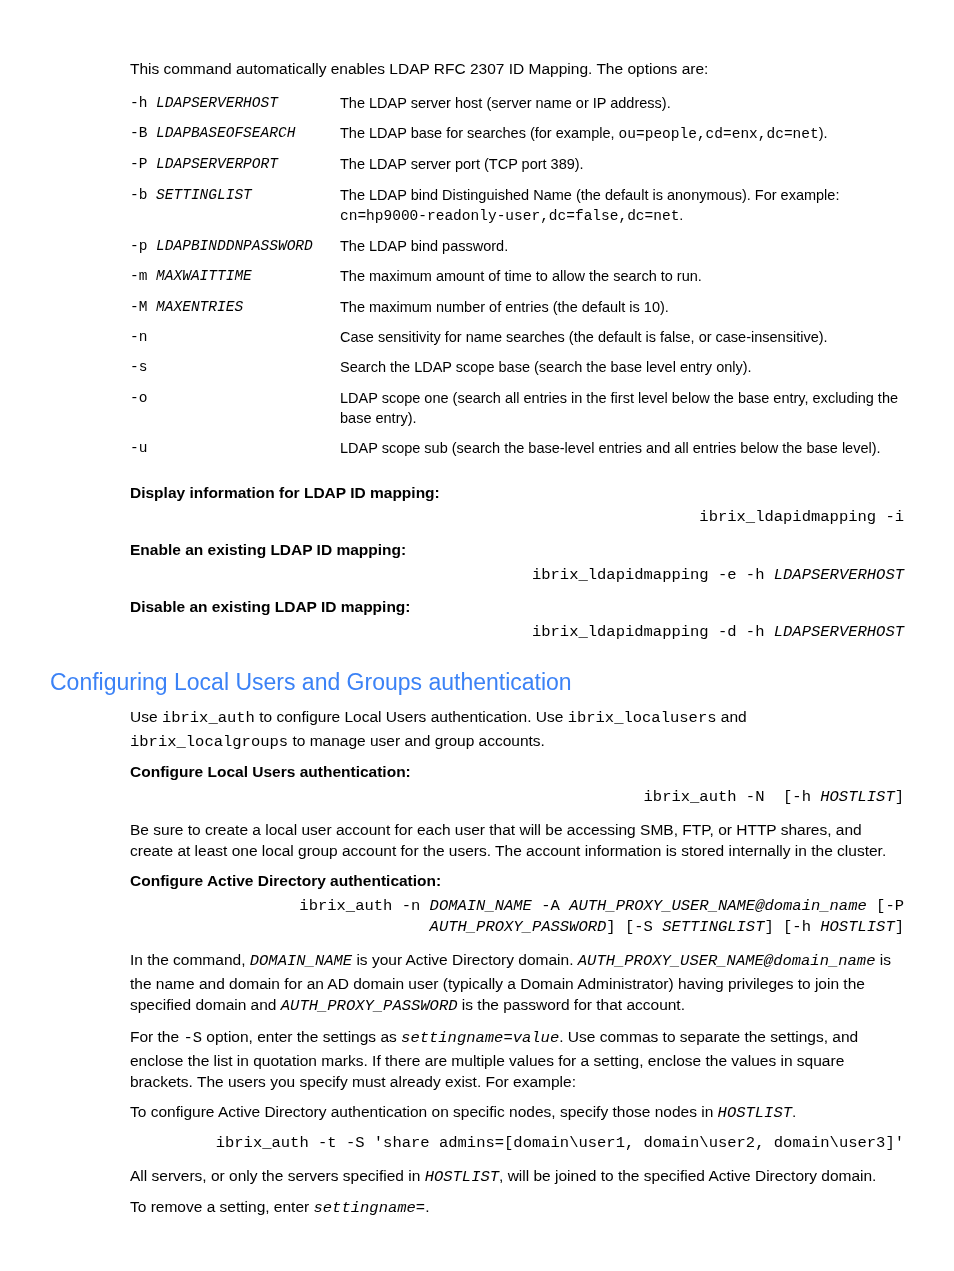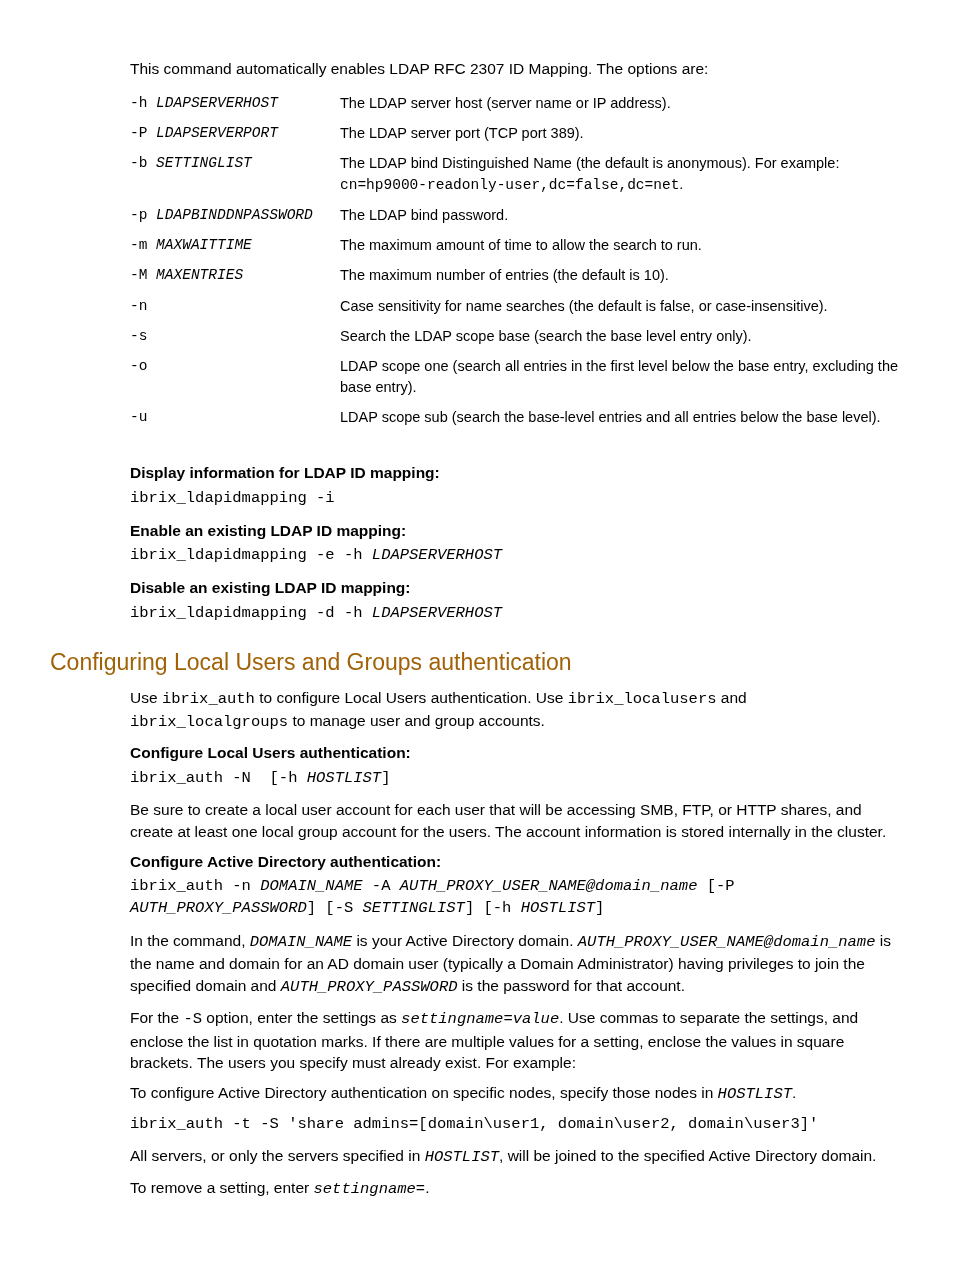--- a/index.html
+++ b/index.html
@@ -16,21 +16,21 @@
     font-weight: 350;
   }
   .content {
     margin-left: 80px;
   }
   p { margin: 8px 0; }
   .intro { margin-left: 0; }
   table.opts {
     border-collapse: collapse;
     width: 100%;
-    margin-bottom: 30px;
+    margin-bottom: 18px;
   }
   table.opts td {
     vertical-align: top;
     padding: 5px 0;
     font-size: 14.5px;
   }
   table.opts td.flag {
     width: 210px;
     font-family: "Courier New", monospace;
     white-space: nowrap;
@@ -41,41 +41,46 @@
   .mono { font-family: "Courier New", monospace; }
   .mi   { font-family: "Courier New", monospace; font-style: italic; }
   .subhead {
     font-weight: bold;
     margin-bottom: 4px;
   }
   .cmd {
     font-family: "Courier New", monospace;
     margin: 4px 0 10px 0;
     white-space: pre-wrap;
+    text-align: right;
   }
   h2.section {
     font-family: Arial, Helvetica, sans-serif;
     font-weight: 400;
-    color: #a16207;
+    color: #3b82f6;
     font-size: 23px;
     margin: 22px 0 8px -80px;
   }
 </style>
 </head>
 <body>
 
 <div class="content">
 
   <p class="intro">This command automatically enables LDAP RFC 2307 ID Mapping. The options are:</p>
 
   <table class="opts">
     <tbody id="opts-body">
         <tr>
           <td class="flag"><span>-h</span> <span class="arg">LDAPSERVERHOST</span></td>
           <td>The LDAP server host (server name or IP address).</td>
+        </tr>
+        <tr>
+          <td class="flag"><span>-B</span> <span class="arg">LDAPBASEOFSEARCH</span></td>
+          <td>The LDAP base for searches (for example, <span class="mono">ou=people,cd=enx,dc=net</span>).</td>
         </tr>
         <tr>
           <td class="flag"><span>-P</span> <span class="arg">LDAPSERVERPORT</span></td>
           <td>The LDAP server port (TCP port 389).</td>
         </tr>
         <tr>
           <td class="flag"><span>-b</span> <span class="arg">SETTINGLIST</span></td>
           <td>The LDAP bind Distinguished Name (the default is anonymous). For example: <span class="mono">cn=hp9000-readonly-user,dc=false,dc=net</span>.</td>
         </tr>
         <tr>

